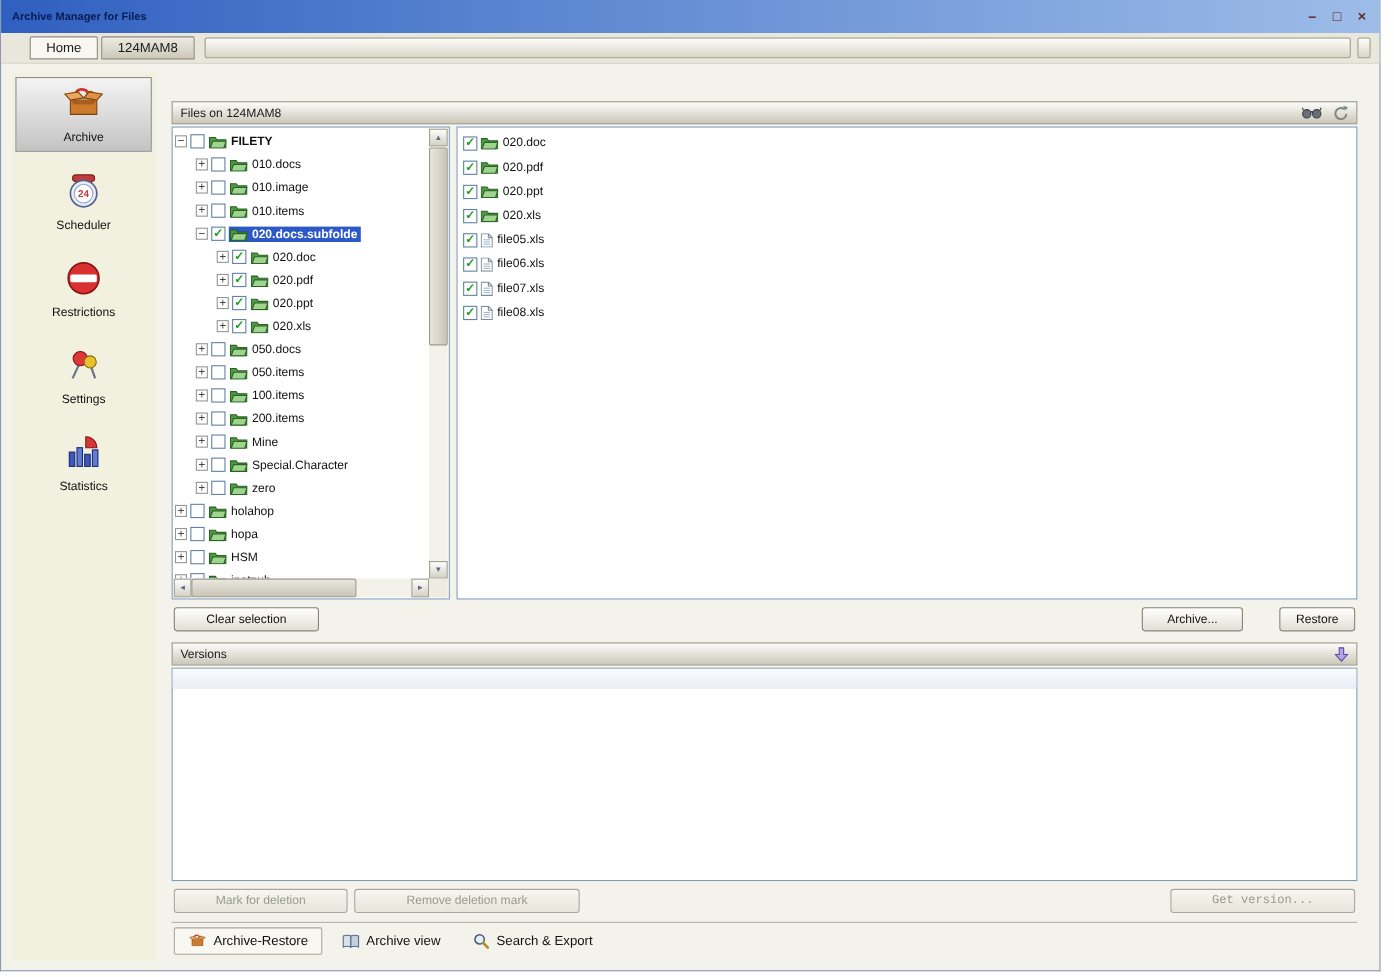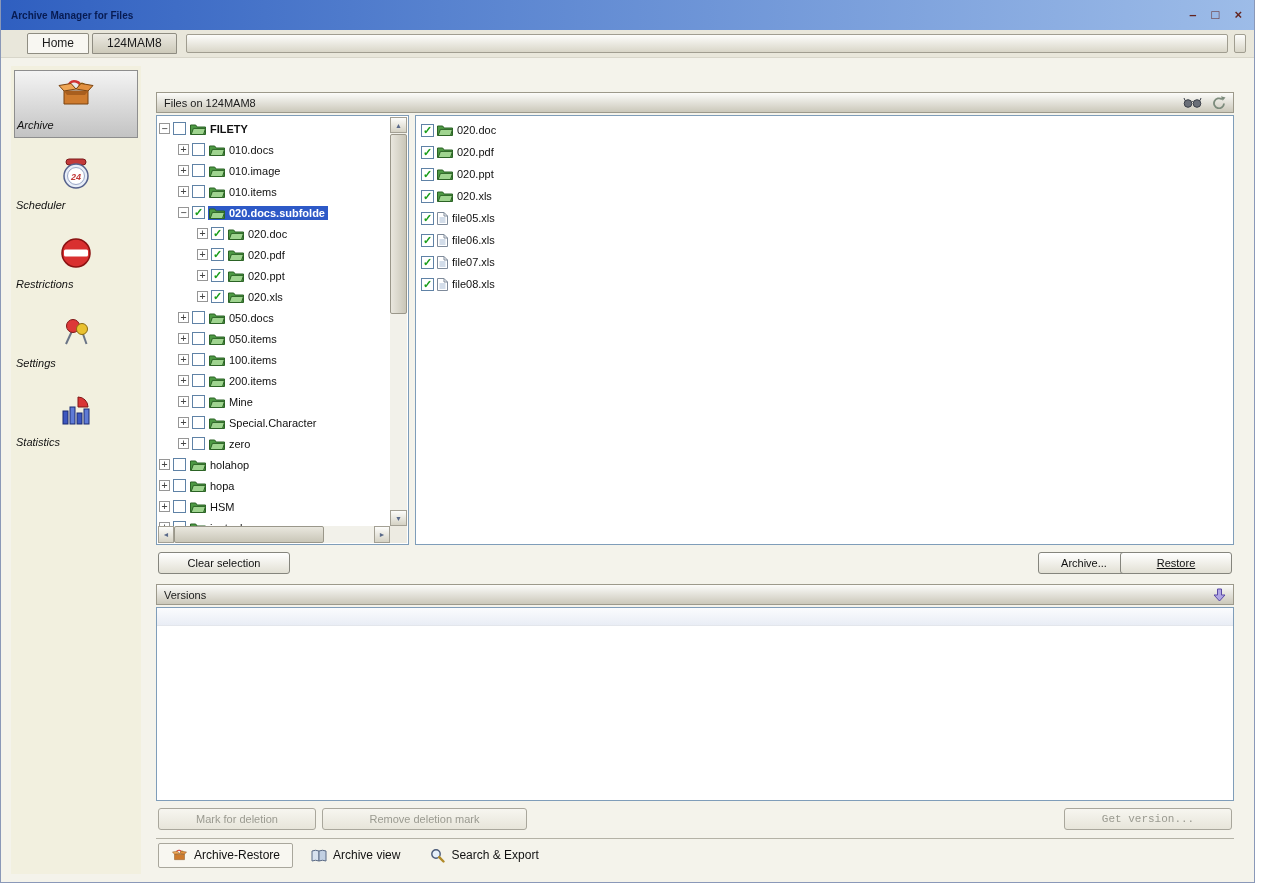--- a/index.html
+++ b/index.html
@@ -9,21 +9,21 @@
   .titlebar{position:absolute;left:0;top:0;right:0;height:30px;background:linear-gradient(to right,#2F5FC0,#5782CF 35%,#9DBCE8);display:flex;align-items:center;padding:0 12px 0 10px;}
   .titlebar .title{font-size:10px;font-weight:bold;color:#071B52;}
   .win-controls{margin-left:auto;display:flex;gap:15px;}
   .wc{color:#63241F;font-weight:bold;font-size:13px;line-height:30px;cursor:default;}
   .tabstrip{position:absolute;left:0;top:30px;right:0;height:28px;background:#E9E7DB;display:flex;align-items:flex-end;padding:0 8px 0 26px;border-bottom:1px solid #D8D6CA;}
   .tab{height:21px;line-height:19px;padding:0 14px;font-size:12px;color:#1A1A1A;background:#F8F7F2;border:1px solid #8F8D82;border-radius:2px 2px 0 0;margin-right:3px;margin-bottom:3px;cursor:pointer;}
   .tab.active{background:linear-gradient(#ECEAE2,#CDCABA);}
   .tab-filler{flex:1;height:19px;margin:0 6px 4px 6px;border:1px solid #A09D90;border-radius:2px;background:linear-gradient(#FDFDFB,#D9D6C8);}
   .tab-end{width:12px;height:19px;margin-bottom:4px;border:1px solid #A09D90;border-radius:2px;background:linear-gradient(#FDFDFB,#D9D6C8);}
   .sidebar{position:absolute;left:10px;top:66px;width:130px;bottom:8px;background:#F2F0DF;padding-top:4px;}
-  .side-item{margin:0 3px 13px;padding:5px 2px 4px;text-align:left;cursor:pointer;font-style:italic;}
+  .side-item{margin:0 3px 13px;padding:5px 2px 4px;text-align:center;cursor:pointer;}
   .side-item.selected{background:linear-gradient(#F4F4F4,#C3C3C3);border:1px solid #8E8E8E;}
   .side-icon{display:block;width:36px;height:36px;margin:0 auto 3px;}
   .side-icon svg{display:block;width:36px;height:36px;}
   .side-label{font-size:11px;color:#111;}
   .main{position:absolute;left:155px;top:92px;width:1078px;height:782px;}
   .panel-hdr{position:absolute;left:0;right:0;height:21px;background:linear-gradient(#FCFCFA,#CBC8BA);border:1px solid #9C998B;display:flex;align-items:center;padding:0 7px;font-size:11px;color:#1A1A1A;}
   .hdr-icons{margin-left:auto;display:flex;gap:10px;align-items:center;}
   .hdr-icons>span{display:flex;cursor:pointer;}
   .files-header{top:0;}
   .versions-header{top:492px;}
@@ -53,21 +53,21 @@
   .hthumb{position:absolute;left:16px;top:0;height:17px;width:150px;background:linear-gradient(#E9E7DE,#C9C6B8);border:1px solid #9A978A;border-radius:2px;cursor:pointer;}
   .sb-corner{position:absolute;right:1px;bottom:1px;width:17px;height:17px;background:#EDEBE2;}
   .list-pane{position:absolute;left:259px;top:0;right:0;height:430px;background:#fff;border:1px solid #7F9DB9;padding:3px 5px;overflow:hidden;}
   .file-row{display:flex;align-items:center;height:22px;font-size:11px;cursor:pointer;}
   .actions1{position:absolute;left:0;right:0;top:460px;height:22px;}
   .actions2{position:absolute;left:0;right:0;top:716px;height:22px;}
   .btn{position:absolute;height:22px;border:1px solid #85857D;border-radius:3px;background:linear-gradient(#FFFFFF,#E2E0D4);font-size:11px;color:#111;font-family:"Liberation Sans",sans-serif;cursor:pointer;}
   .btn.disabled{color:#9A9A90;background:linear-gradient(#F7F6F0,#E7E5DA);border-color:#A9A79C;cursor:default;}
   #btn-clear{left:2px;width:132px;}
   #btn-archive{right:104px;width:92px;}
-  #btn-restore{right:2px;width:112px;text-decoration:underline;}
+  #btn-restore{right:2px;width:69px;}
   #btn-mark{left:2px;width:158px;}
   #btn-remove{left:166px;width:205px;}
   #btn-getver{right:2px;width:168px;font-family:Liberation Mono, monospace;}
   .versions-body{position:absolute;left:0;right:0;top:515px;height:194px;background:#fff;border:1px solid #7F9DB9;}
   .vb-strip{height:18px;background:linear-gradient(#FBFCFE,#E9EDF5);border-bottom:1px solid #E3E6EC;}
   .bottom-tabs{position:absolute;left:0;right:0;top:746px;height:30px;border-top:1px solid #B4B2A6;display:flex;align-items:center;padding:3px 2px 0;gap:6px;}
   .btab{display:flex;align-items:center;gap:6px;font-size:12px;color:#111;padding:4px 12px;cursor:pointer;}
   .btab.active{background:#F8F7F1;border:1px solid #A9A79C;border-radius:2px;}
   .bt-icon{display:flex;}
 </style>

